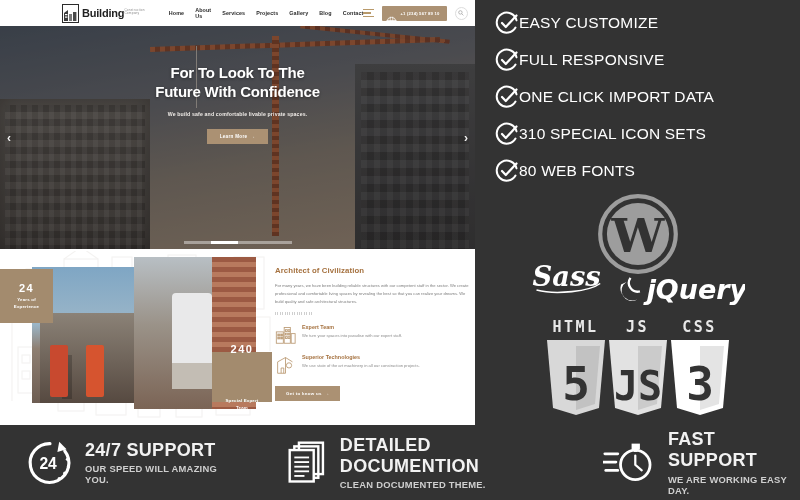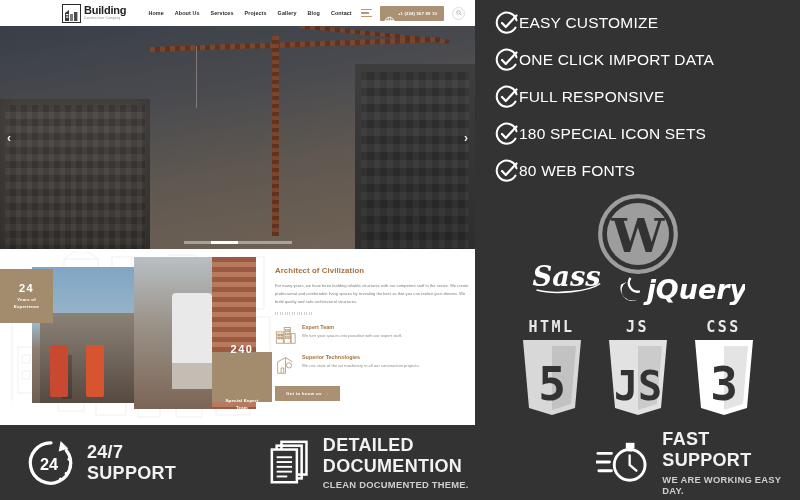--- a/index.html
+++ b/index.html
@@ -17,21 +17,21 @@
   .site-header {
     position: relative; height: 26px; width: 100%;
     background: #ffffff; display: flex; align-items: center;
   }
   .logo-wrap { display: flex; align-items: center; margin-left: 62px; gap: 3px; }
   .logo-mark {
     width: 19px; height: 19px; border: 1.4px solid #2b2b2b; background: #fff;
     position: relative; display: flex; align-items: flex-end; justify-content: center;
   }
   .logo-mark svg { display: block; }
-  .logo-text { display: flex; flex-direction: column; line-height: 1; }
+  .logo-text { display: flex; flex-direction: row; line-height: 1; }
   .logo-name { font-size: 11px; font-weight: bold; color: #222; letter-spacing: -0.2px; }
   .logo-sub { font-size: 3.1px; color: #8c8c8c; letter-spacing: 0.25px; margin-top: 1px; }
 
   .site-nav { display: flex; align-items: center; gap: 11px; margin-left: 22px; }
   .site-nav a { font-size: 5.4px; font-weight: bold; color: #2b2b2b; text-decoration: none; letter-spacing: 0.1px; }
 
   .header-right { margin-left: auto; display: flex; align-items: center; gap: 8px; margin-right: 10px; }
   .burger { display: flex; flex-direction: column; gap: 2px; }
   .burger span { display: block; width: 11px; height: 1.3px; background: #b99a6b; }
   .burger span:nth-child(2) { width: 8px; }
@@ -136,21 +136,21 @@
   .right-panel { position: absolute; left: 475px; top: 0; width: 325px; height: 425px; background: #333333; }
   .feature-list { position: absolute; left: 20px; top: 4px; width: 290px; }
   .feature-row { display: flex; align-items: center; height: 37px; }
   .check-ico { width: 24px; height: 24px; flex: 0 0 24px; }
   .feature-label { font-size: 15.5px; color: #ffffff; letter-spacing: .2px; }
 
   .logos { position: absolute; left: 0; top: 190px; width: 325px; height: 235px; }
   .wp-logo { position: absolute; left: 50%; top: 2px; transform: translateX(-50%); }
   .sass-logo { position: absolute; left: 55px; top: 62px; }
   .jq-logo { position: absolute; left: 142px; top: 80px; }
-  .shields { position: absolute; left: 0; right: 0; top: 128px; display: flex; justify-content: center; gap: 24px; }
+  .shields { position: absolute; left: 0; right: 0; top: 128px; display: flex; justify-content: center; }
   .shield-col { display: flex; flex-direction: column; align-items: center; }
   .shield-name { font-size: 15px; font-weight: bold; color: #e8e8e8; letter-spacing: 2.5px;
     font-family: "DejaVu Sans Mono", monospace; margin-bottom: 2px; }
 
   
   .footer { position: absolute; left: 0; top: 425px; width: 800px; height: 75px; background: #333333;
     display: flex; align-items: center; }
   .foot-item { display: flex; align-items: center; gap: 11px; }
   .foot-1 { margin-left: 26px; }
   .foot-2 { margin-left: 55px; }
@@ -223,20 +223,31 @@
         <div class="hero-sky"></div>
         <div class="hero-bldg-l"></div>
         <div class="hero-bldg-r"></div>
         <div class="crane jib"></div>
         <div class="crane jib2"></div>
         <div class="crane mast"></div>
         <div class="crane hook"></div>
       </div>
       <div class="hero-scrim"></div>
 
+      <div class="hero-content">
+        <div class="hero-title">
+          <div>For To Look To The</div>
+          <div>Future With Confidence</div>
+        </div>
+        <div class="hero-sub">We build safe and comfortable livable private spaces.</div>
+        <div class="hero-btn">
+          <span>Learn More</span>
+          <span>→</span>
+        </div>
+      </div>
 
       <div class="hero-arrow left">‹</div>
       <div class="hero-arrow right">›</div>
 
       <div class="hero-pager">
         <i></i>
         <i class="active"></i>
         <i></i>
         <i></i>
       </div>
@@ -355,37 +366,37 @@
           <path d="M7 12 L10.8 16 L21.5 4.5" fill="none" stroke="#fff" stroke-width="2.2" stroke-linecap="round" stroke-linejoin="round"></path>
         </svg>
         <span class="feature-label">EASY CUSTOMIZE</span>
       </div>
 
       <div class="feature-row">
         <svg class="check-ico" viewBox="0 0 24 24">
           <path d="M21.5 9.4 A10 10 0 1 0 20.5 16.5" fill="none" stroke="#fff" stroke-width="2" stroke-linecap="round"></path>
           <path d="M7 12 L10.8 16 L21.5 4.5" fill="none" stroke="#fff" stroke-width="2.2" stroke-linecap="round" stroke-linejoin="round"></path>
         </svg>
-        <span class="feature-label">ONE CLICK IMPORT DATA</span>
+        <span class="feature-label">FULL RESPONSIVE</span>
       </div>
 
       <div class="feature-row">
         <svg class="check-ico" viewBox="0 0 24 24">
           <path d="M21.5 9.4 A10 10 0 1 0 20.5 16.5" fill="none" stroke="#fff" stroke-width="2" stroke-linecap="round"></path>
           <path d="M7 12 L10.8 16 L21.5 4.5" fill="none" stroke="#fff" stroke-width="2.2" stroke-linecap="round" stroke-linejoin="round"></path>
         </svg>
-        <span class="feature-label">FULL RESPONSIVE</span>
+        <span class="feature-label">ONE CLICK IMPORT DATA</span>
       </div>
 
       <div class="feature-row">
         <svg class="check-ico" viewBox="0 0 24 24">
           <path d="M21.5 9.4 A10 10 0 1 0 20.5 16.5" fill="none" stroke="#fff" stroke-width="2" stroke-linecap="round"></path>
           <path d="M7 12 L10.8 16 L21.5 4.5" fill="none" stroke="#fff" stroke-width="2.2" stroke-linecap="round" stroke-linejoin="round"></path>
         </svg>
-        <span class="feature-label">180 SPECIAL ICON SETS</span>
+        <span class="feature-label">310 SPECIAL ICON SETS</span>
       </div>
 
       <div class="feature-row">
         <svg class="check-ico" viewBox="0 0 24 24">
           <path d="M21.5 9.4 A10 10 0 1 0 20.5 16.5" fill="none" stroke="#fff" stroke-width="2" stroke-linecap="round"></path>
           <path d="M7 12 L10.8 16 L21.5 4.5" fill="none" stroke="#fff" stroke-width="2.2" stroke-linecap="round" stroke-linejoin="round"></path>
         </svg>
         <span class="feature-label">80 WEB FONTS</span>
       </div>
     </div>
@@ -447,20 +458,21 @@
         <g fill="#ffffff">
           <circle cx="45" cy="22" r="1.8"></circle>
             <circle cx="46" cy="30" r="1.8"></circle>
           <circle cx="42" cy="37" r="1.8"></circle>
             <circle cx="36" cy="43" r="1.8"></circle>
         </g>
         <text x="24" y="33" font-family="Liberation Sans, sans-serif" font-size="17" font-weight="bold" fill="#ffffff" text-anchor="middle">24</text>
       </svg>
       <div class="foot-txt">
         <span class="foot-h">24/7 SUPPORT</span>
+        <span class="foot-p">OUR SPEED WILL AMAZING YOU.</span>
       </div>
     </div>
 
     <div class="foot-item foot-2">
       <svg width="46" height="50" viewBox="0 0 46 50">
         <g fill="none" stroke="#ffffff" stroke-width="2.6">
           <rect x="14" y="3" width="26" height="34"></rect>
           <rect x="9" y="7" width="26" height="34"></rect>
           <rect x="4" y="11" width="26" height="34" fill="#333333"></rect>
         </g>

